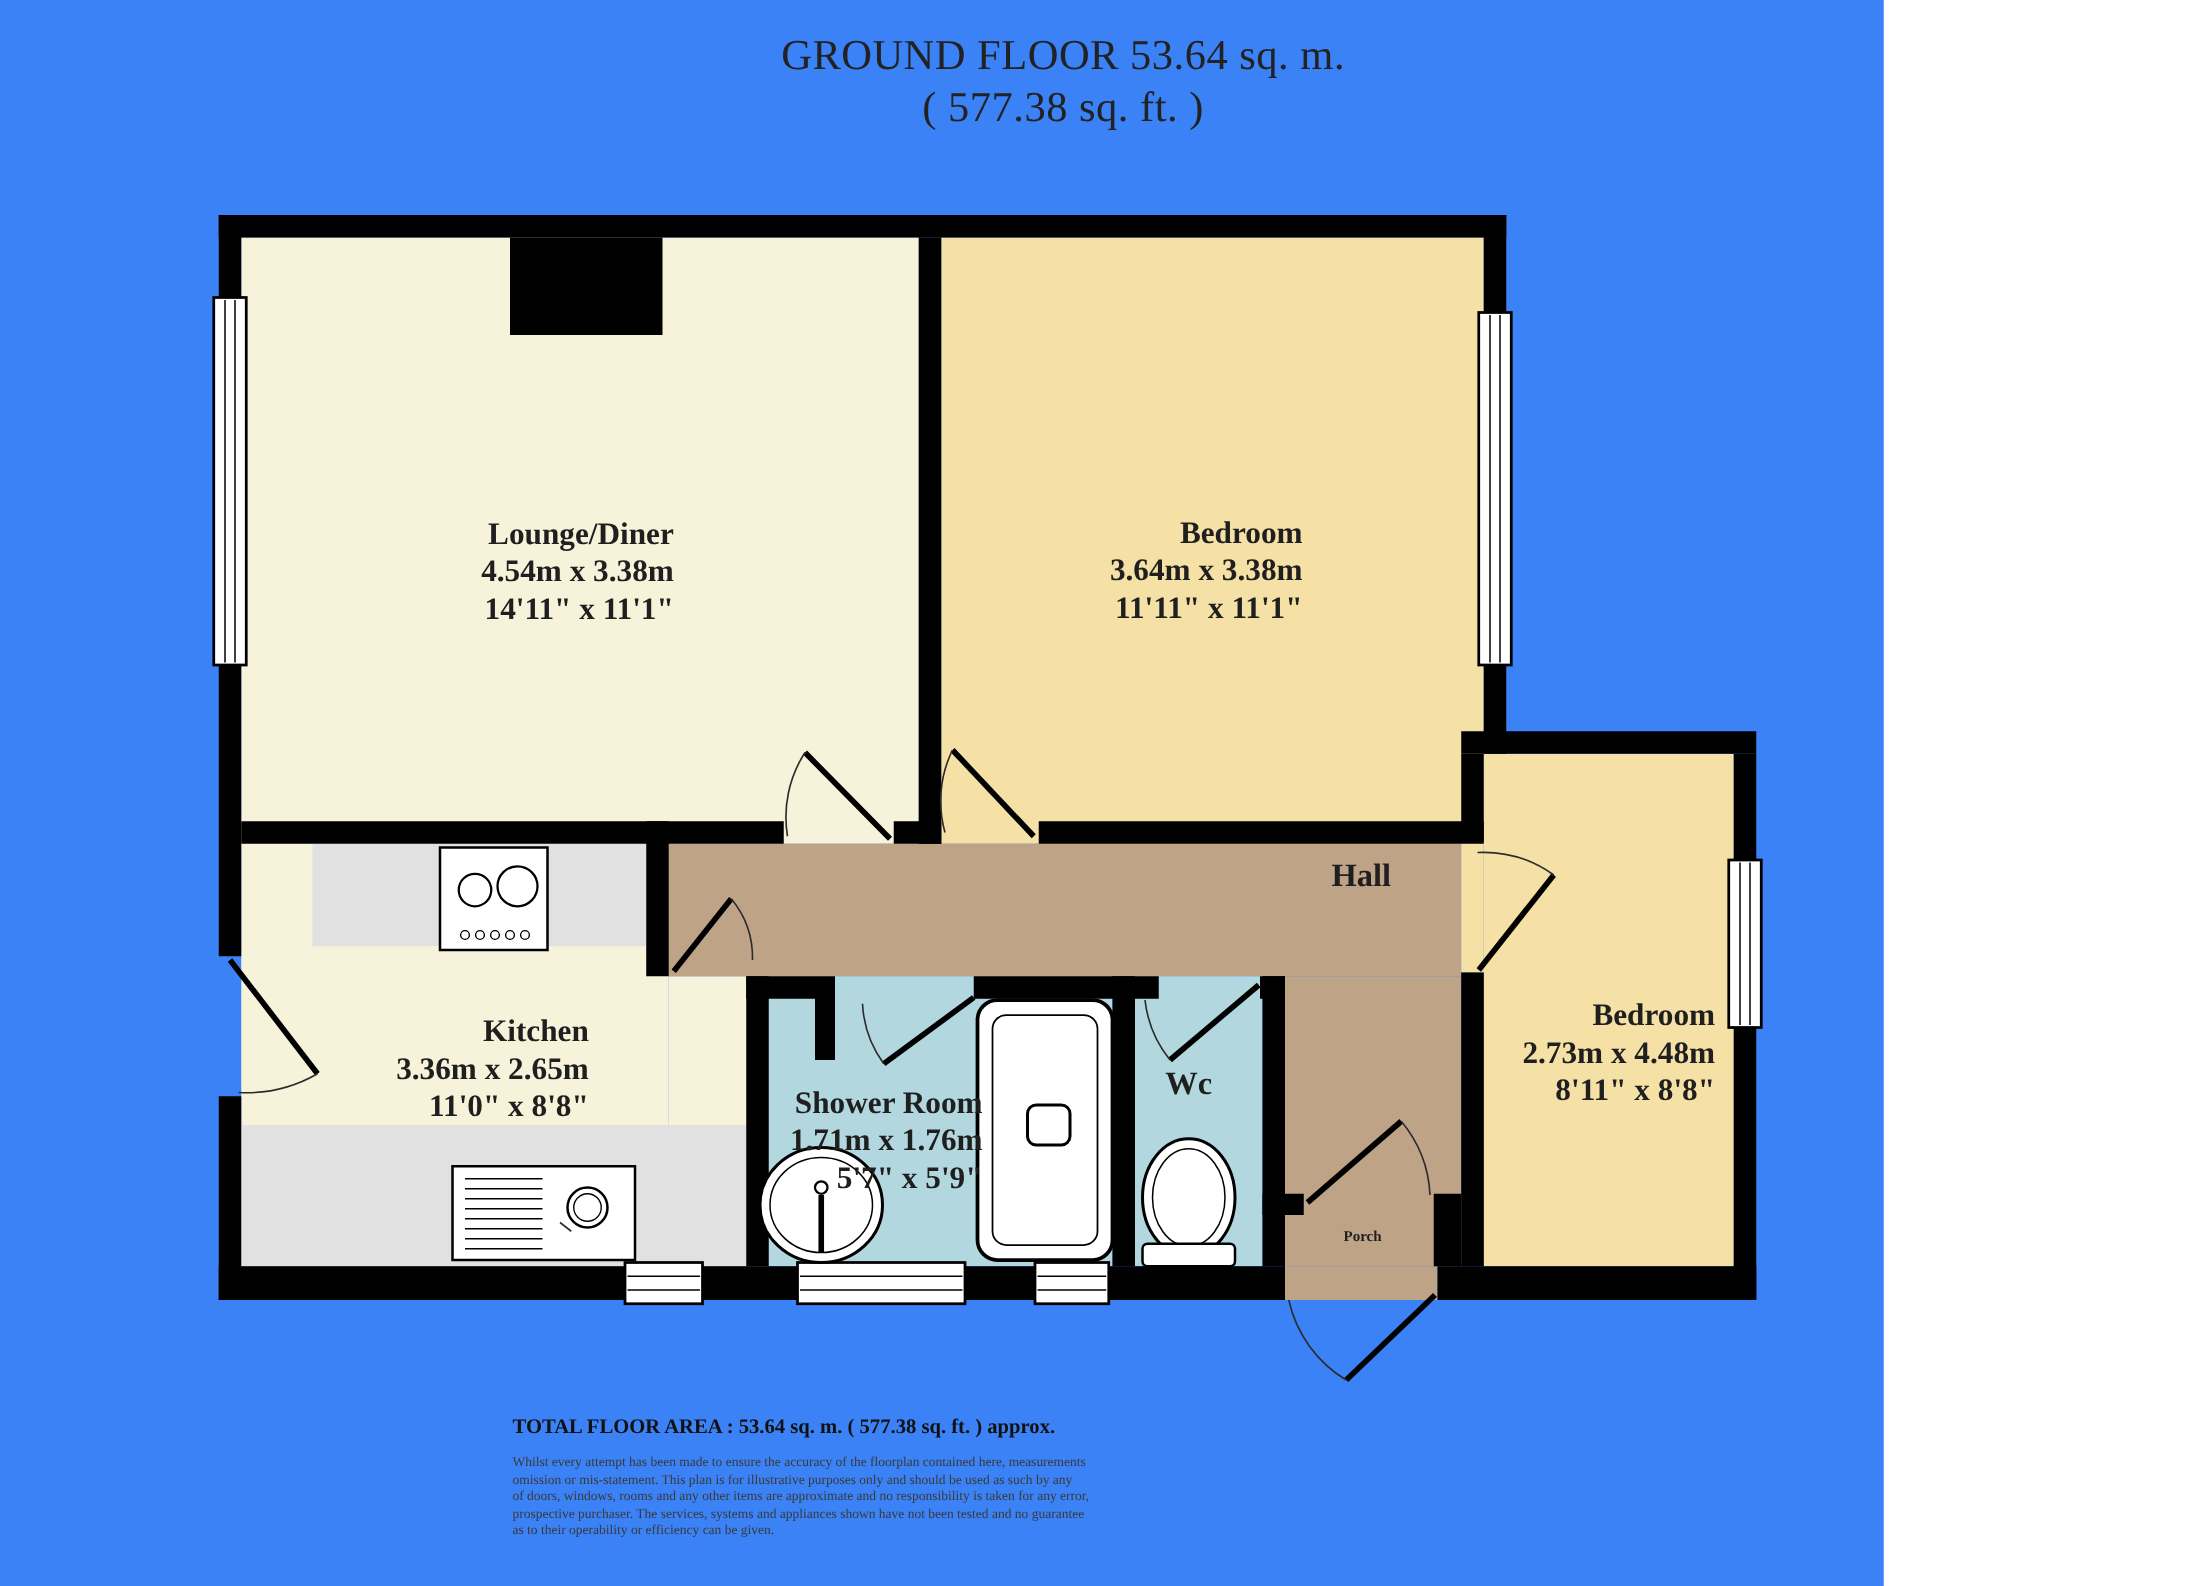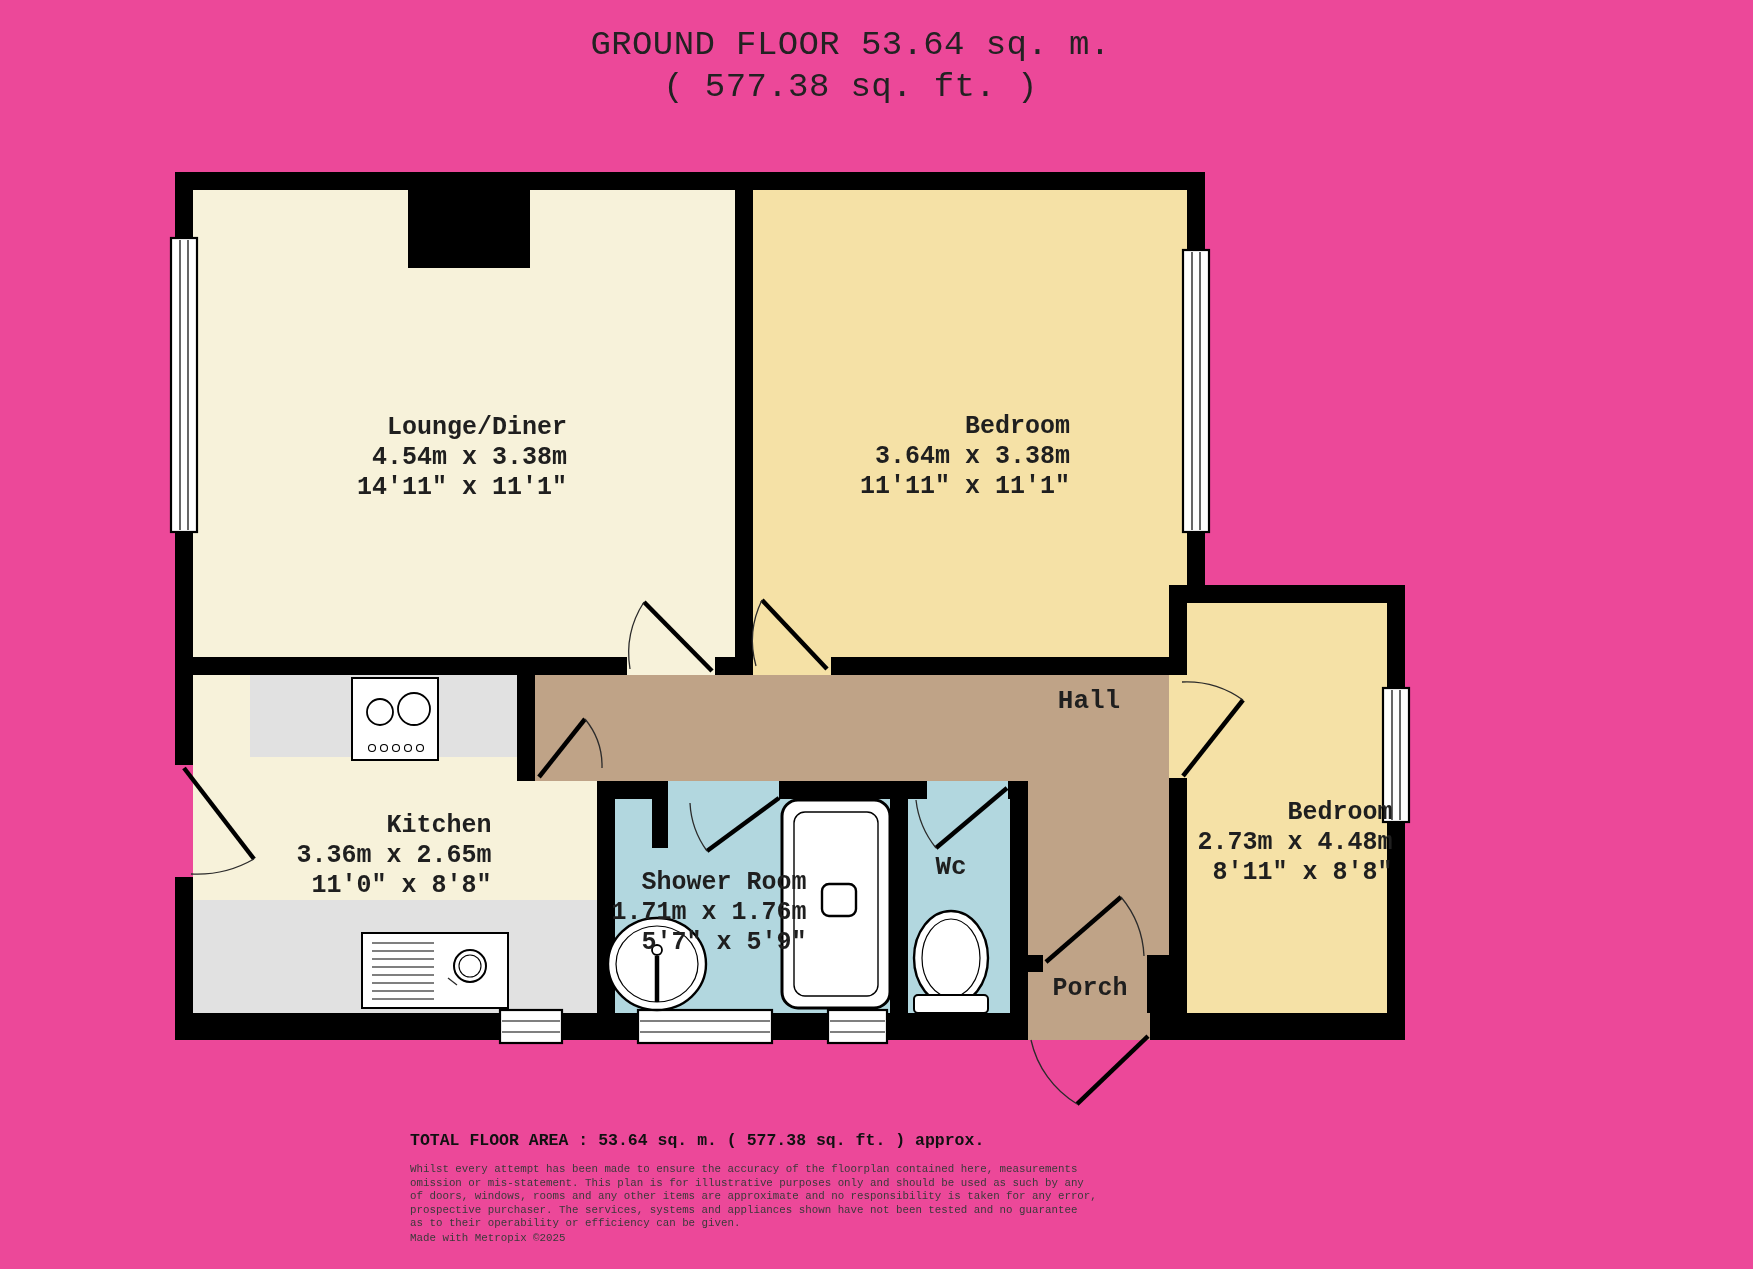--- a/index.html
+++ b/index.html
@@ -1,37 +1,37 @@
 <!DOCTYPE html>
 <html style="--walls: #000000; --lounge-floor: #f7f2da; --bedroom-floor: #f5e1a6; --hall-floor: #bfa387; --wet-room-floor: #b2d7df; --counter: #e1e1e1; --fixture: #ffffff; --text: #1f1f1f;"><head>
 <meta charset="utf-8">
 <style>
   html,body{margin:0;padding:0;background:#ffffff;}
   #canvas{
-    position:relative;width:1753px;height:1269px;background:#ec4899;overflow:hidden;
-    font-family:Liberation Mono, monospace;
+    position:relative;width:1507px;height:1269px;background:#3b82f6;overflow:hidden;
+    font-family:Liberation Serif, serif;
   }
   #plan-svg{position:absolute;left:0;top:0;}
   .wall{fill:var(--walls,#000);}
   .f-lounge{fill:var(--lounge-floor,#f7f2da);}
   .f-bed{fill:var(--bedroom-floor,#f5e1a6);}
   .f-hall{fill:var(--hall-floor,#bfa387);}
   .f-wet{fill:var(--wet-room-floor,#b2d7df);}
   .f-counter{fill:var(--counter,#e1e1e1);}
   .win-f{fill:#ffffff;stroke:#000;stroke-width:2.2;}
   .win-l{stroke:#000;stroke-width:1.2;}
   .fix{fill:#ffffff;stroke:#000;}
   .leaf{stroke:#000;stroke-width:4.5;}
   .arc{fill:none;stroke:#2b2b2b;stroke-width:1.3;}
   .plan-label{
     position:absolute;transform:translate(-50%,-50%);
     text-align:right;font-weight:bold;color:var(--text,#1f1f1f);white-space:nowrap;z-index:5;
   }
   .plan-label div{font-size:25px;line-height:30px;}
-  .plan-label.small div{font-size:25px;line-height:22px;}
+  .plan-label.small div{font-size:12px;line-height:22px;}
   .plan-label.single div{font-size:26px;line-height:28px;}
   #title-block{
     position:absolute;left:0;top:24px;width:1753px;padding-right:52px;box-sizing:border-box;
     text-align:center;font-size:34px;line-height:42px;color:#222;z-index:5;letter-spacing:0.4px;
   }
   #footer-block{
     position:absolute;left:410px;top:1131px;width:800px;text-align:left;z-index:5;
   }
   #footer-total{font-size:16.5px;font-weight:bold;color:#111;margin-bottom:13px;}
   .disc-line{font-size:10.8px;line-height:13.6px;color:#3a3a3a;}
@@ -259,16 +259,15 @@
 
   <div id="footer-block">
     <div id="footer-total">TOTAL FLOOR AREA : 53.64 sq. m. ( 577.38 sq. ft. ) approx.</div>
     <div>
       <div class="disc-line">Whilst every attempt has been made to ensure the accuracy of the floorplan contained here, measurements</div>
       <div class="disc-line">omission or mis-statement. This plan is for illustrative purposes only and should be used as such by any</div>
       <div class="disc-line">of doors, windows, rooms and any other items are approximate and no responsibility is taken for any error,</div>
       <div class="disc-line">prospective purchaser. The services, systems and appliances shown have not been tested and no guarantee</div>
       <div class="disc-line">as to their operability or efficiency can be given.</div>
     </div>
-    <div id="footer-credit">Made with Metropix ©2025</div>
   </div>
 
 </div>
 
 </body></html>

